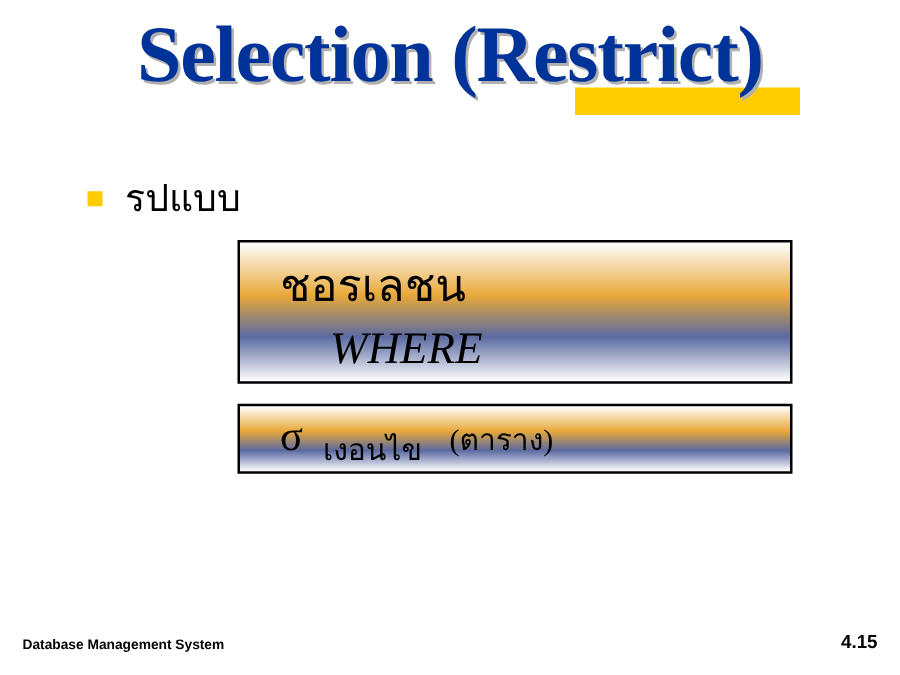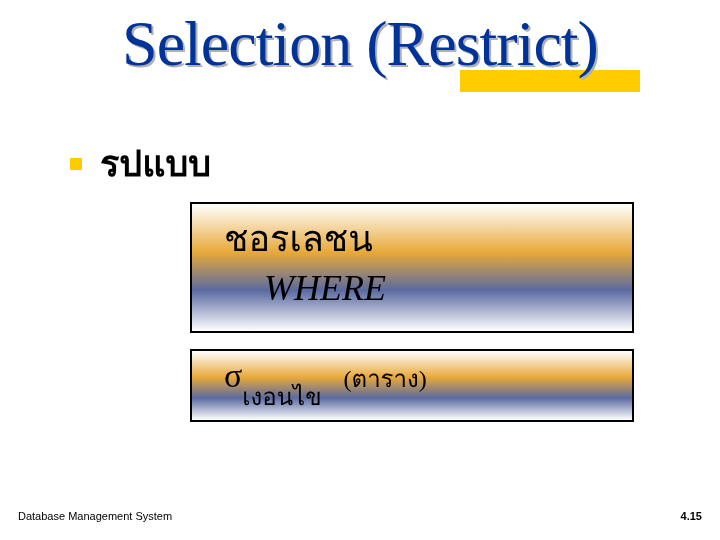--- a/index.html
+++ b/index.html
@@ -19,51 +19,50 @@
     width:180px;height:22px;
     background:#ffcc00;
   }
   .title{
     position:absolute;
     top:10px;left:60px;right:60px;
     text-align:center;
   }
   .title .main{
     font-size:64px;
-    font-weight:400;
+    font-weight:700;
     color:#003399;
     text-shadow:2px 2px 0 #b0b0b0;
     letter-spacing:-1px;
     line-height:1.05;
   }
   .body-area{
     position:absolute;
     top:135px;left:70px;right:60px;
   }
   .bullet-row{
     display:flex;align-items:center;
     margin-bottom:10px;
   }
   .bullet{
     width:12px;height:12px;
     background:#ffcc00;
     margin-right:18px;
     flex:0 0 auto;
   }
   .bullet-text{
-    font-size:36px;
+    font-size:30px;
     color:#000;
-    font-weight:bold;
   }
   .box{
     border:2px solid #000;
     background:linear-gradient(to bottom,#fff 0%,#e8a93a 38%,#5b6aa1 68%,#fff 100%);
     margin-left:120px;
     width:390px;
-    padding:6px 18px 22px 32px;
+    padding:6px 18px 6px 32px;
     margin-top:16px;
   }
   .box.first{margin-top:8px}
   .box-text{
     font-size:36px;
     color:#000;
   }
   .box-text .where{
     display:block;
     margin-left:40px;
@@ -74,40 +73,40 @@
     font-size:34px;
     color:#000;
     display:flex;align-items:baseline;
   }
   .sigma-row .sigma{
     font-family:"Symbol","Times New Roman",serif;
     font-size:34px;
   }
   .sigma-row .sub{
     font-size:24px;
-    margin-left:0;
-    position:relative;top:18px;
+    margin-left:16px;
+    position:relative;top:8px;
   }
   .sigma-row .rest{
     margin-left:22px;
     font-size:24px;
   }
   .footer-left{
     position:absolute;
     left:18px;bottom:18px;
     font-family:Tahoma,Arial,sans-serif;
     font-size:11px;
-    font-weight:400;
+    font-weight:700;
     color:#000;
   }
   .footer-right{
     position:absolute;
     right:18px;bottom:18px;
     font-family:Tahoma,Arial,sans-serif;
-    font-size:11px;
+    font-size:15px;
     font-weight:700;
     color:#000;
   }
 </style>
 </head>
 <body>
 
 <div class="slide">
 
   <div class="accent-bar"></div>

